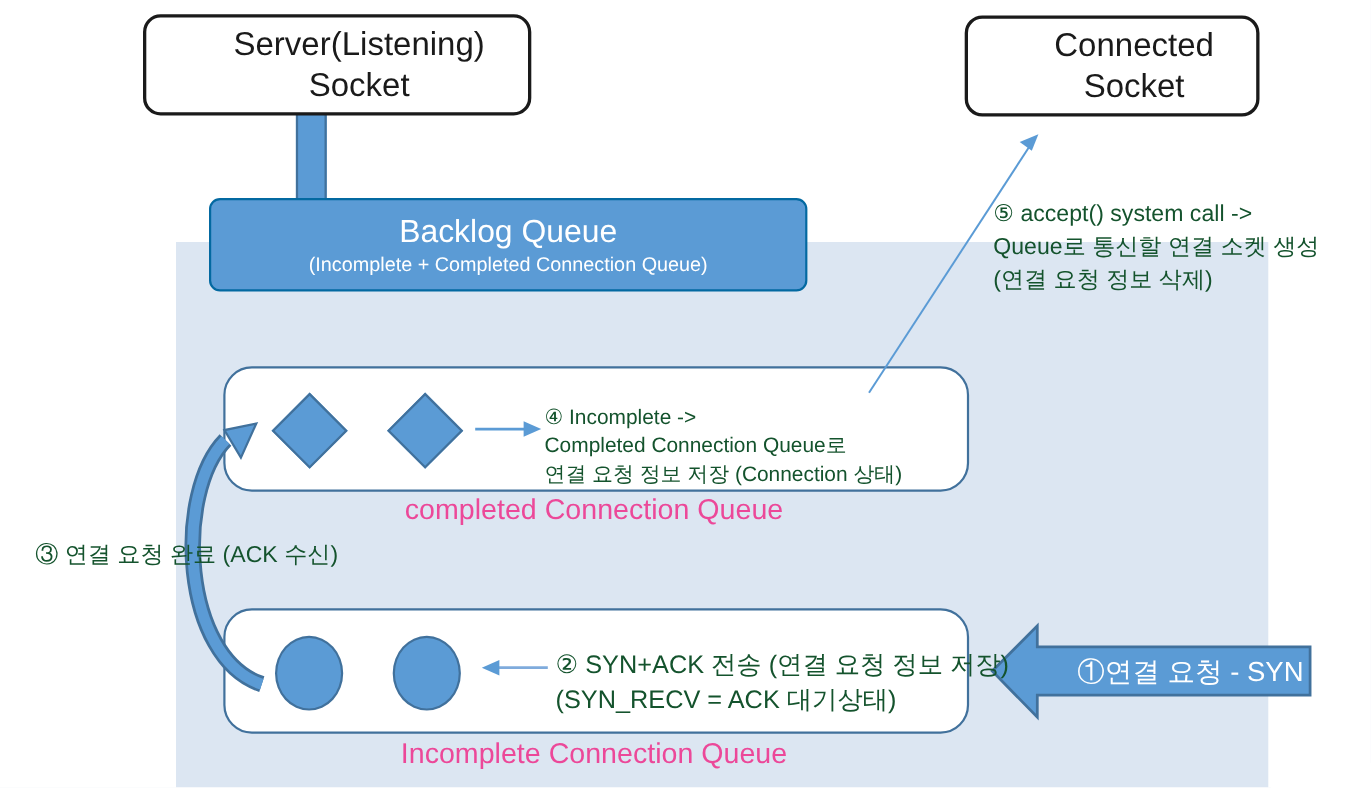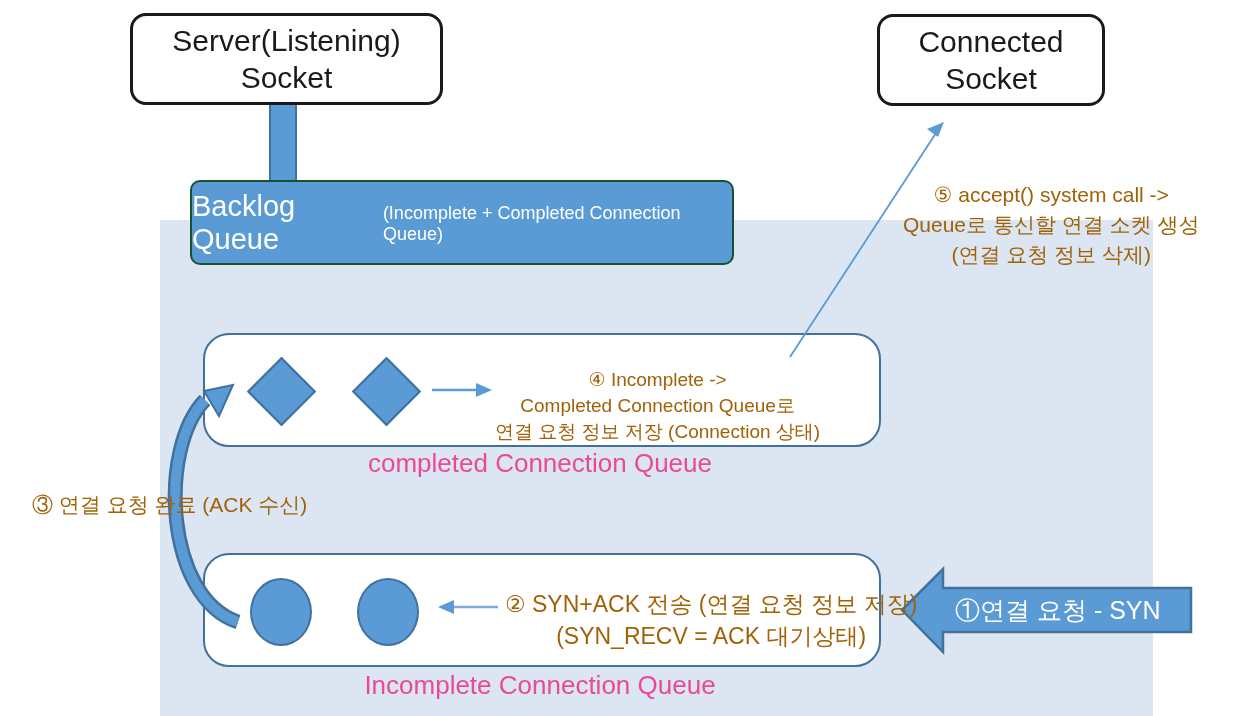--- a/index.html
+++ b/index.html
@@ -3,45 +3,45 @@
 <meta charset="utf-8">
 <style>
   html,body{margin:0;padding:0;background:#fff;}
   .stage{
     position:relative;width:1246px;height:716px;overflow:hidden;background:#ffffff;
     font-family:"Liberation Sans",sans-serif;
   }
   .panel{position:absolute;left:160px;top:220px;width:993px;height:496px;background:#dce6f2;z-index:0;}
   .node{position:absolute;background:#ffffff;border:3px solid #1a1a1a;border-radius:16px;
     display:flex;flex-direction:column;align-items:center;justify-content:center;
-    font-size:30px;color:#1a1a1a;line-height:1.25;z-index:1;text-align:center;}
+    font-size:30px;color:#1a1a1a;line-height:1.25;z-index:1;text-align:center;padding-left:40px;}
   .node-server{left:130px;top:13px;width:307px;height:86px;}
   .node-connected{left:877px;top:14px;width:222px;height:86px;}
   .connector{position:absolute;left:269px;top:97px;width:24px;height:86px;background:#5b9bd5;
     border:2px solid #41719c;z-index:1;}
   .backlog{position:absolute;left:190px;top:180px;width:540px;height:81px;background:#5b9bd5;
-    border:2px solid #14532d;border-radius:10px;display:flex;flex-direction:row;align-items:center;
+    border:2px solid #0369a1;border-radius:10px;display:flex;flex-direction:column;align-items:center;
     justify-content:center;color:#ffffff;z-index:1;}
   .backlog .t1{font-size:29px;}
   .backlog .t2{font-size:18px;margin-top:2px;}
   .qbox{position:absolute;background:#ffffff;border:2px solid #41719c;border-radius:26px;z-index:1;}
   .qbox-completed{left:203px;top:333px;width:674px;height:110px;}
   .qbox-incomplete{left:203px;top:553px;width:674px;height:110px;}
   .diamond{position:absolute;width:45px;height:45px;background:#5b9bd5;border:2px solid #41719c;
     transform:rotate(45deg);z-index:2;}
   .circle{position:absolute;width:58px;height:64px;background:#5b9bd5;border:2px solid #41719c;
     border-radius:50%;z-index:2;}
   .caption{position:absolute;left:203px;width:674px;text-align:center;color:#ec4899;
     font-size:26px;z-index:3;}
-  .anno{position:absolute;color:#a16207;font-size:19px;line-height:1.38;z-index:3;text-align:center;}
+  .anno{position:absolute;color:#14532d;font-size:19px;line-height:1.38;z-index:3;}
   .anno-step4{left:495px;top:367px;}
   .anno-step2{left:505px;top:589px;font-size:23px;}
   .anno-step3{left:32px;top:491px;font-size:21px;}
   .anno-step5{left:903px;top:180px;font-size:21px;line-height:1.42;}
-  .big-arrow-label{position:absolute;left:955px;top:594px;width:230px;text-align:left;
+  .big-arrow-label{position:absolute;left:955px;top:594px;width:230px;text-align:right;
     color:#ffffff;font-size:25px;z-index:3;}
   svg.overlay{position:absolute;left:0;top:0;z-index:2;pointer-events:none;}
 </style>
 </head>
 <body>
 
 <div class="stage">
 
   <div class="panel"></div>
 

